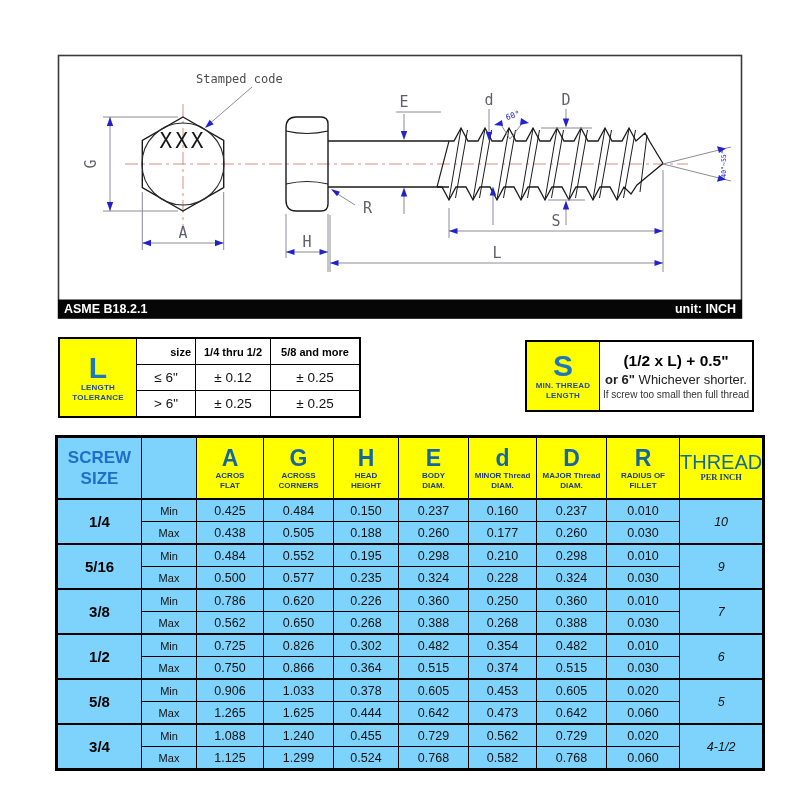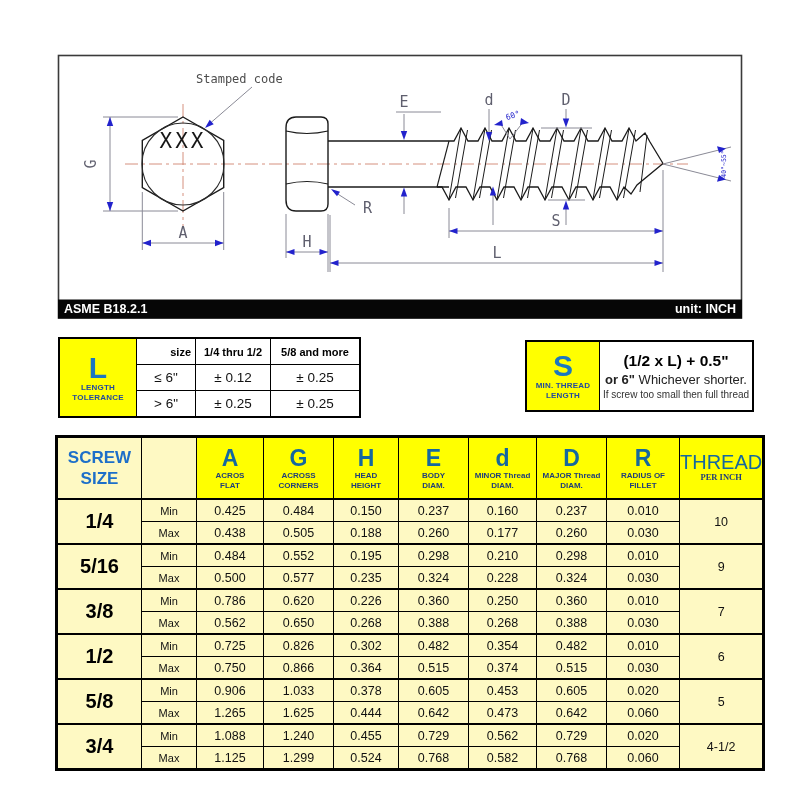--- a/index.html
+++ b/index.html
@@ -22,34 +22,34 @@
   .tolh{font-size:11px;font-weight:bold;color:#000;}
   .tolh-size{font-size:11px;font-weight:bold;text-align:right !important;padding-right:4px !important;}
   .tolv{font-size:13.5px;color:#111;}
   .f1{font-size:15.5px;font-weight:bold;color:#000;line-height:20px;}
   .f2{font-size:13px;color:#222;line-height:17px;}
   .f2 b{font-weight:bold;}
   .f3{font-size:10px;color:#333;line-height:13px;}
 
   
   table.main{position:absolute;left:55px;top:435px;border-collapse:collapse;table-layout:fixed;
-             border:3px solid #000;background:#fef9c3;}
+             border:3px solid #000;background:#7dd3fc;}
   table.main td{border:1.7px solid #000;text-align:center;vertical-align:middle;padding:0;}
   table.main tr.hd td{border-bottom:2.6px solid #000;height:60px;}
   table.main tr.gt td{border-top:2.6px solid #000;}
   table.main td.yell{background:#ffff00;}
   .screwsize{font-size:17px;font-weight:bold;color:#1d6fc9;line-height:21px;}
   .hletter{font-size:23px;font-weight:bold;color:#15689f;line-height:25px;}
   .hsub{font-size:8px;font-weight:bold;color:#1f3d7a;line-height:10px;}
   .thr1{font-size:20px;font-weight:normal;color:#15689f;line-height:19px;}
   .thr2{font-size:8.5px;font-weight:bold;color:#1f3d7a;line-height:11px;font-family:Liberation Serif, serif;}
-  td.size{font-size:20px;font-weight:bold;color:#000;}
+  td.size{font-size:15px;font-weight:bold;color:#000;}
   td.mm{font-size:11px;color:#111;height:21px;}
   td.v{font-size:12.5px;color:#111;height:21px;}
-  td.tpi{font-size:12.5px;color:#111;}
+  td.tpi{font-size:12.5px;color:#111;font-style:italic;}
 </style>
 </head>
 <body>
 
 <div class="page">
 
   <svg width="800" height="330" viewBox="0 0 800 330" style="position:absolute;left:0;top:0;">
 
     <rect x="58.5" y="55.5" width="683" height="262.5" fill="#ffffff" stroke="#3a3a3a" stroke-width="1.6"></rect>
 

